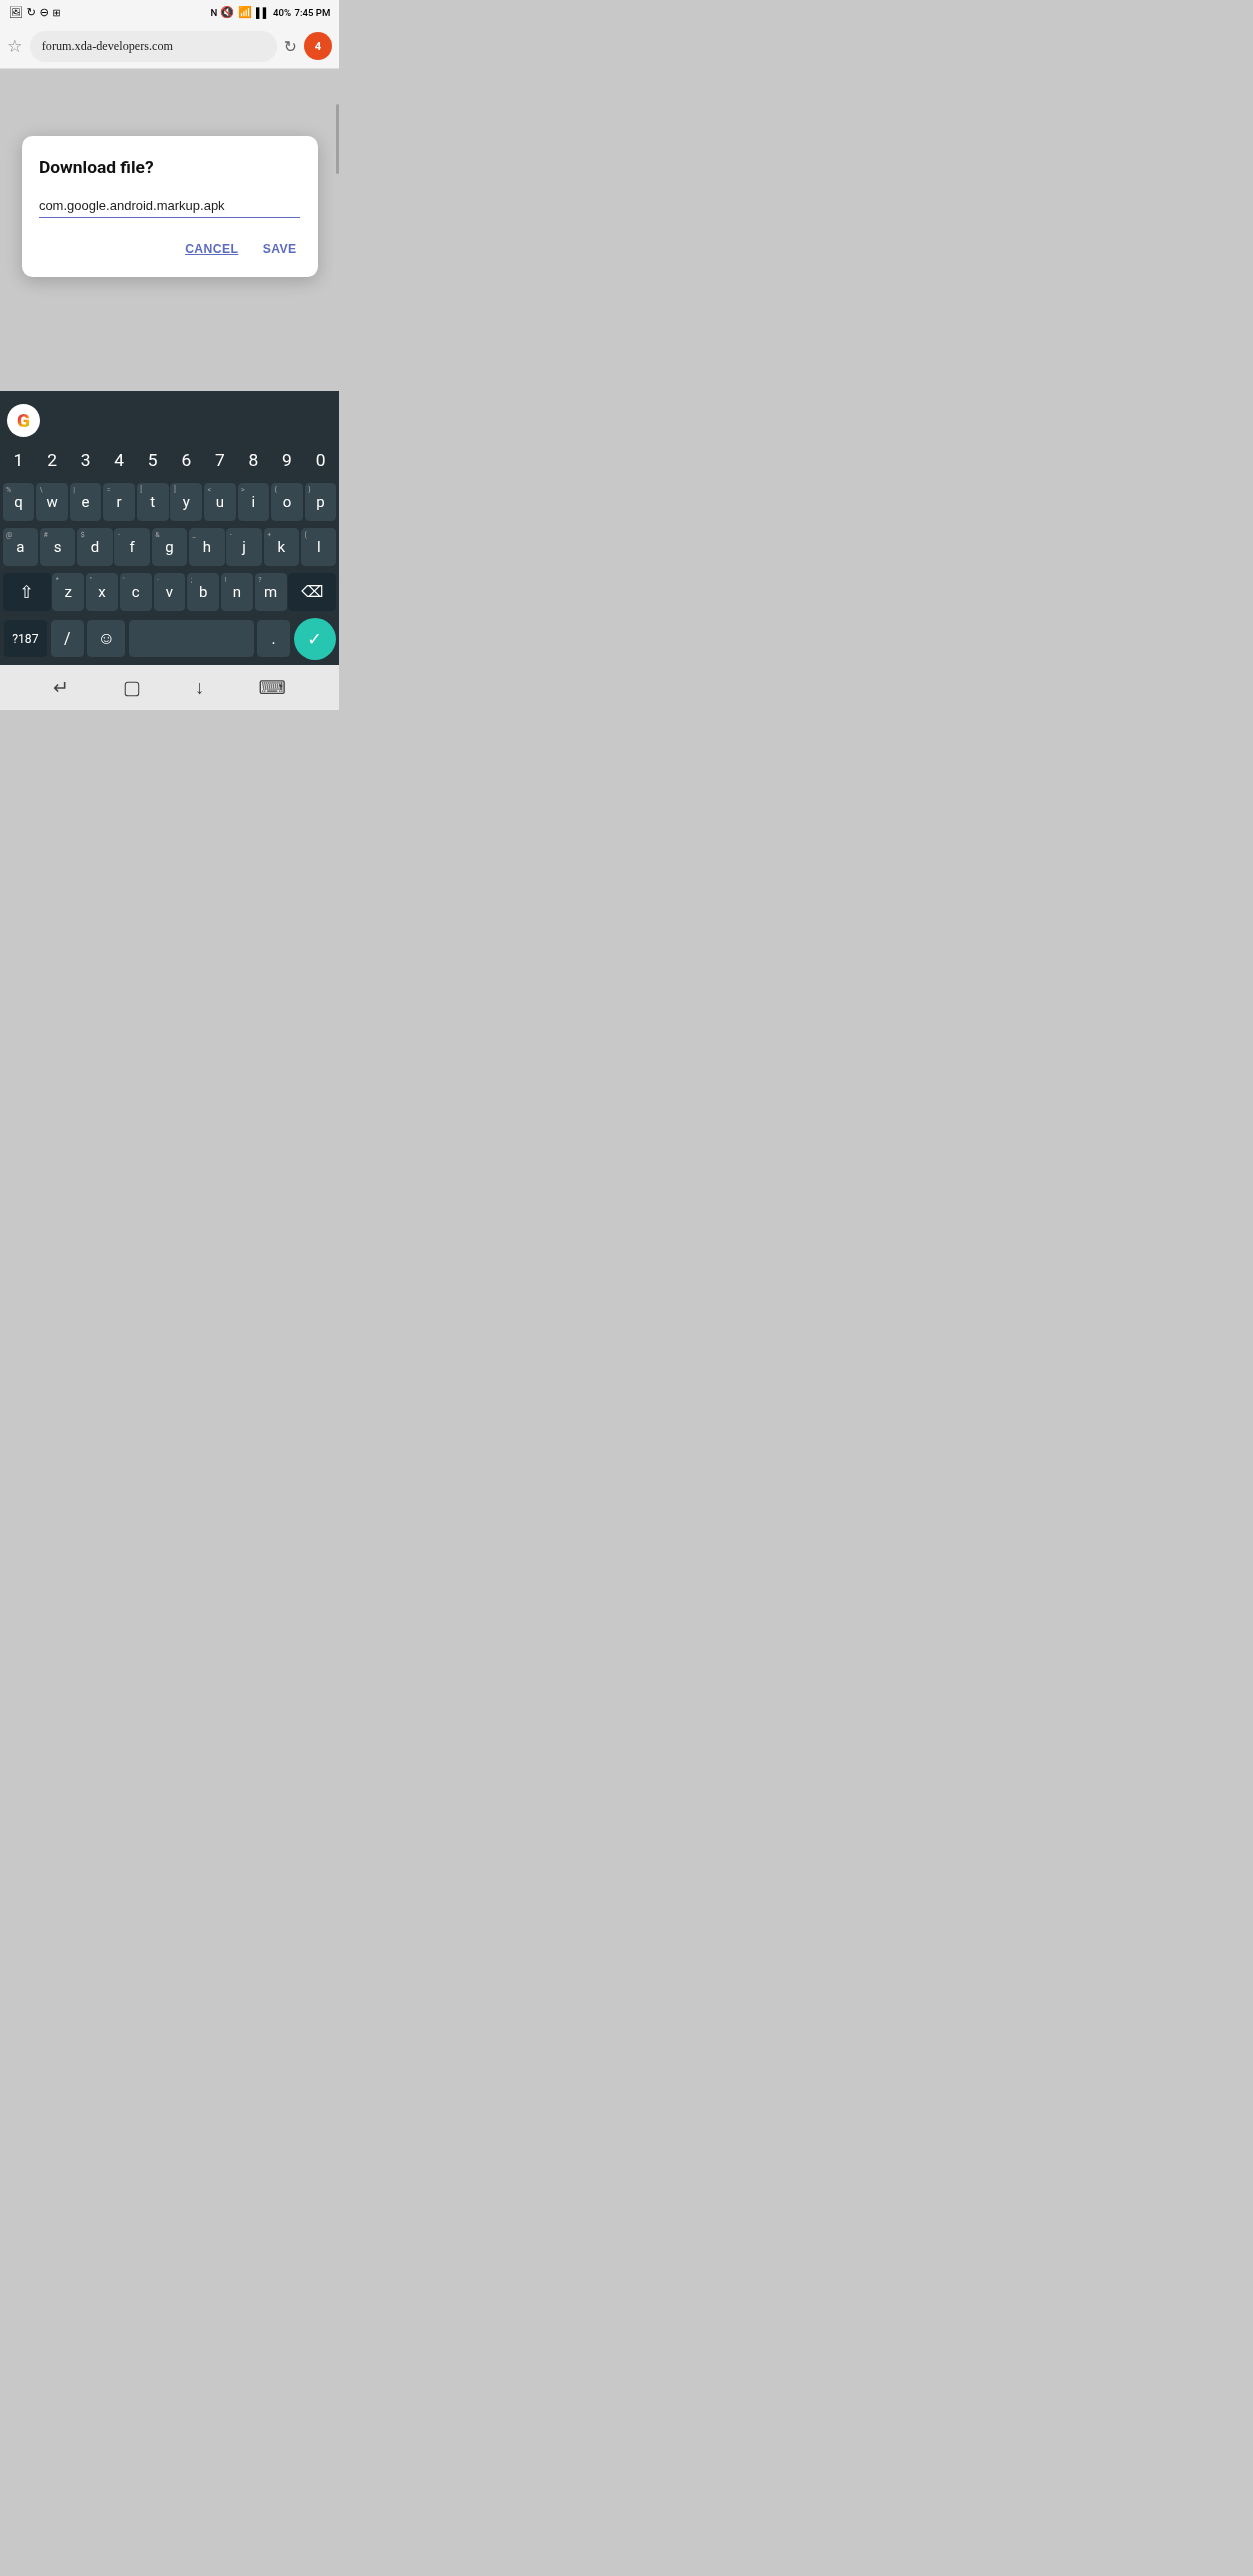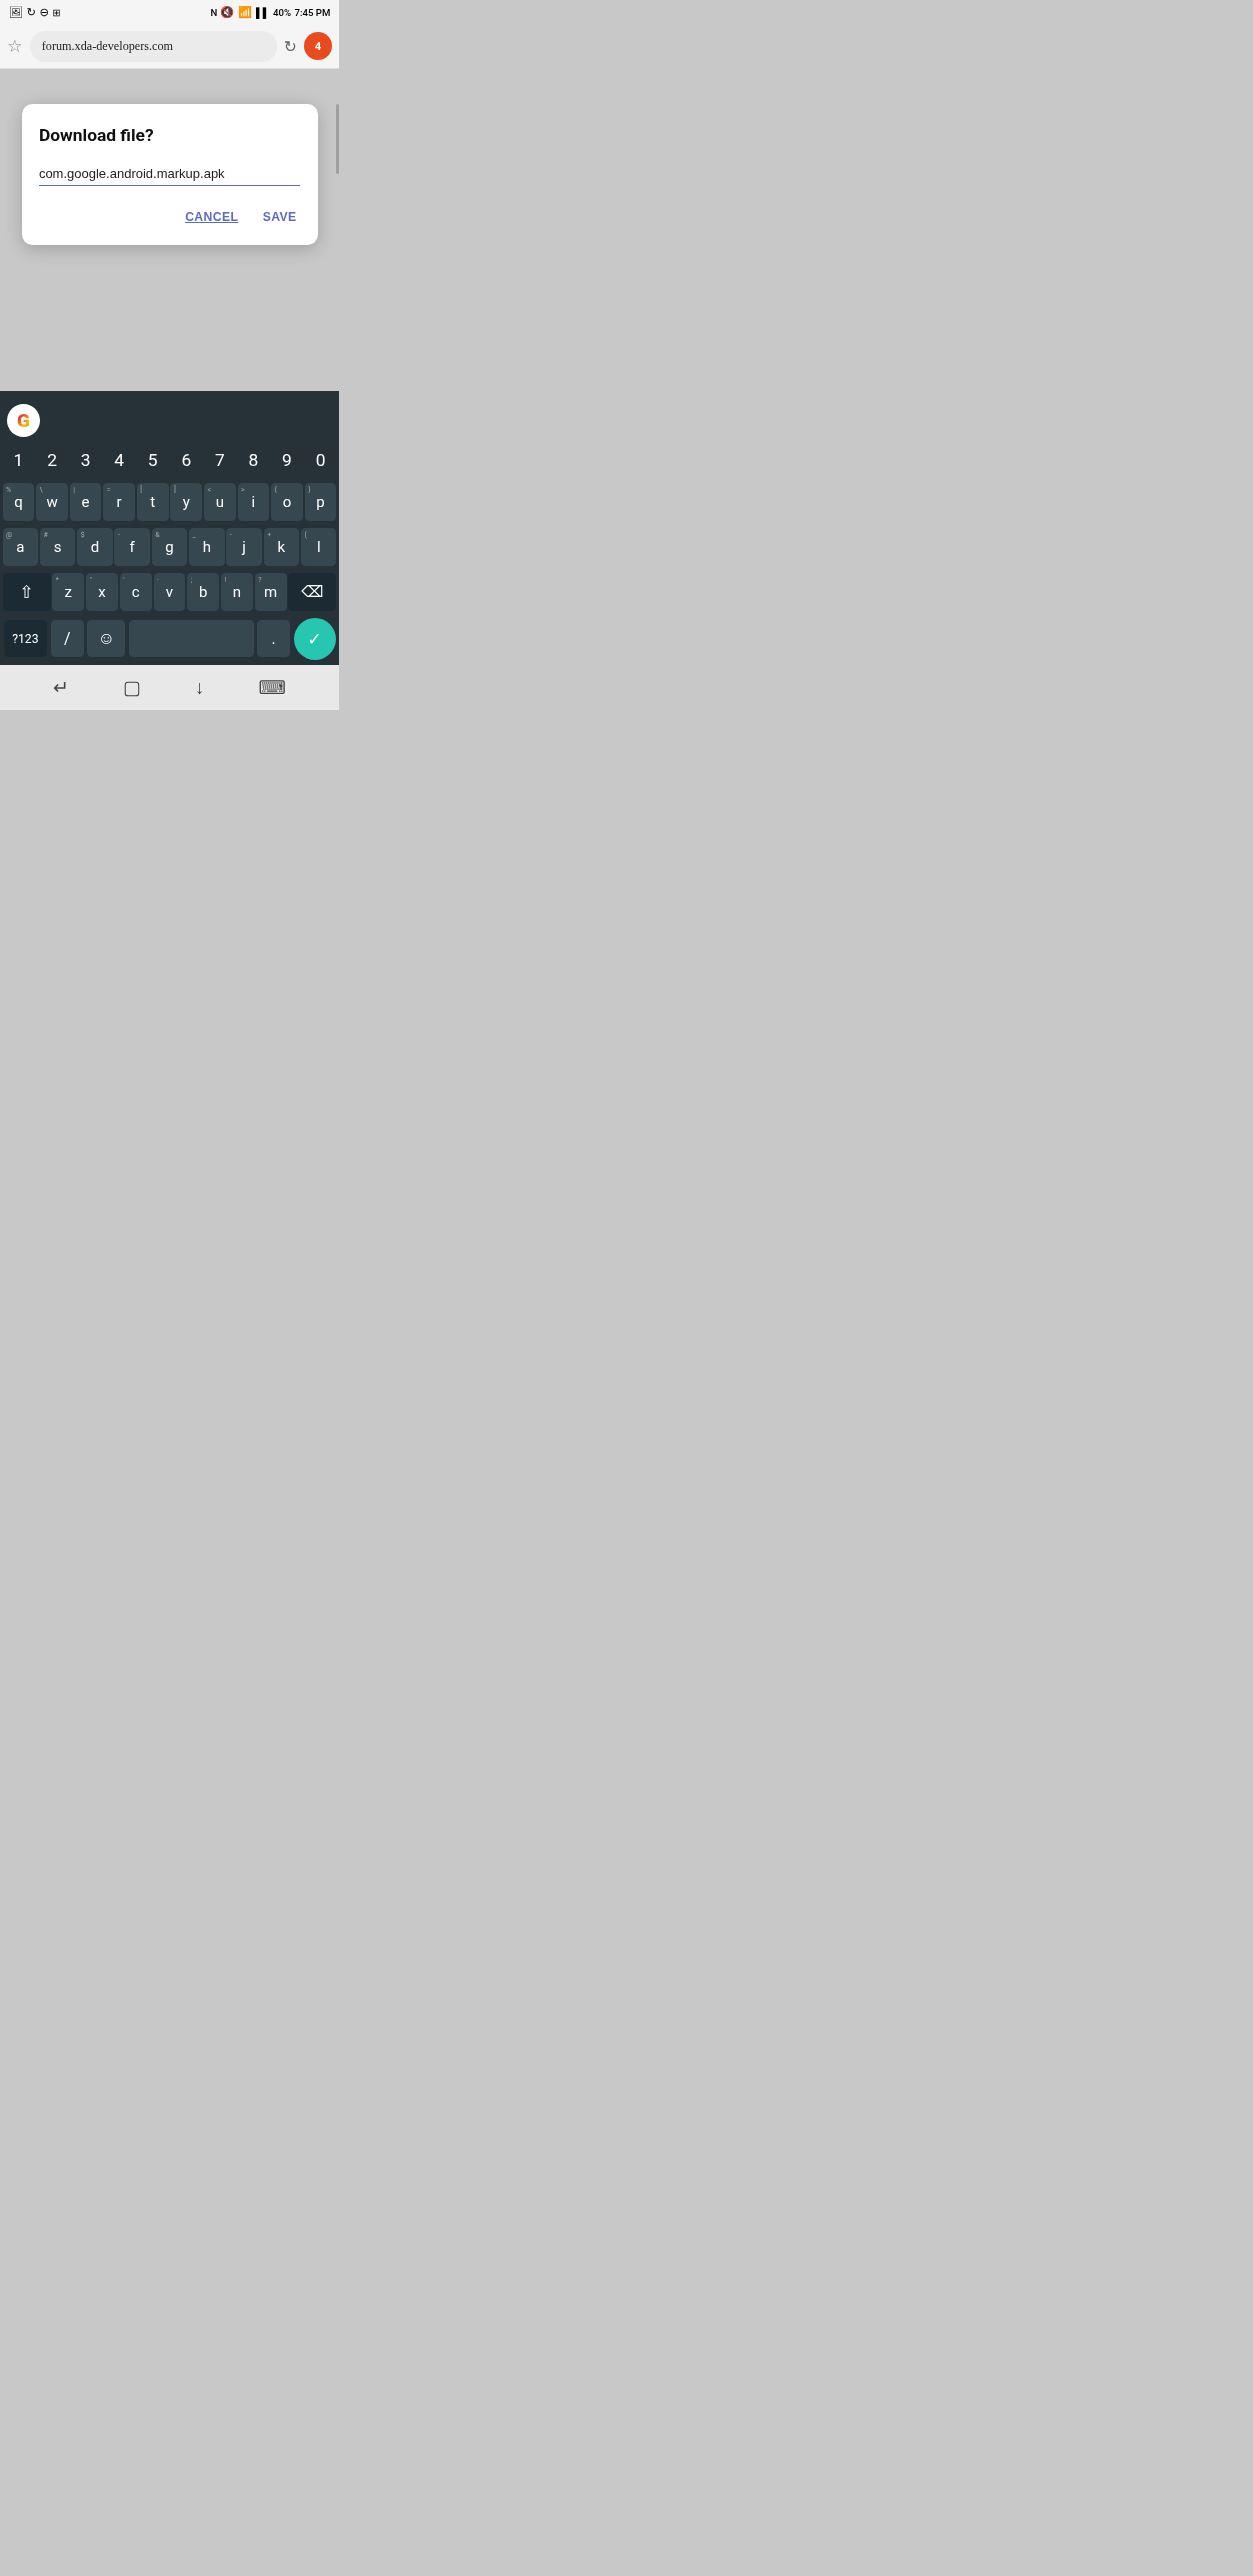--- a/index.html
+++ b/index.html
@@ -95,20 +95,21 @@
     }
 
     
     .dialog {
       width: 100%;
       max-width: 296px;
       background: white;
       border-radius: 10.4px;
       padding: 21px 17.4px 14px;
       box-shadow: 0 3.5px 17.4px rgba(0,0,0,0.2);
+      margin-top: 32px;
     }
     .dialog-title {
       font-size: 17.4px;
       font-weight: bold;
       color: #111;
       margin-bottom: 15.7px;
     }
     .dialog-input-wrapper {
       margin-bottom: 17.4px;
     }
@@ -507,21 +508,21 @@
         <span class="key-main">n</span>
       </div>
     <div class="key">
         <span class="key-superscript">?</span>
         <span class="key-main">m</span>
       </div>
     <div class="key key-backspace" style="font-size:15.7px;">⌫</div>
   </div>
 
   <div class="keyboard-bottom-row">
-    <div class="key-sym">?123</div>
+    <div class="key-sym">?187</div>
     <div class="key-slash">/</div>
     <div class="key-emoji">☺</div>
     <div class="key-space"></div>
     <div class="key-period">.</div>
     <div class="key-enter">✓</div>
   </div>
 
 </div>
 
 <div class="nav-bar">

